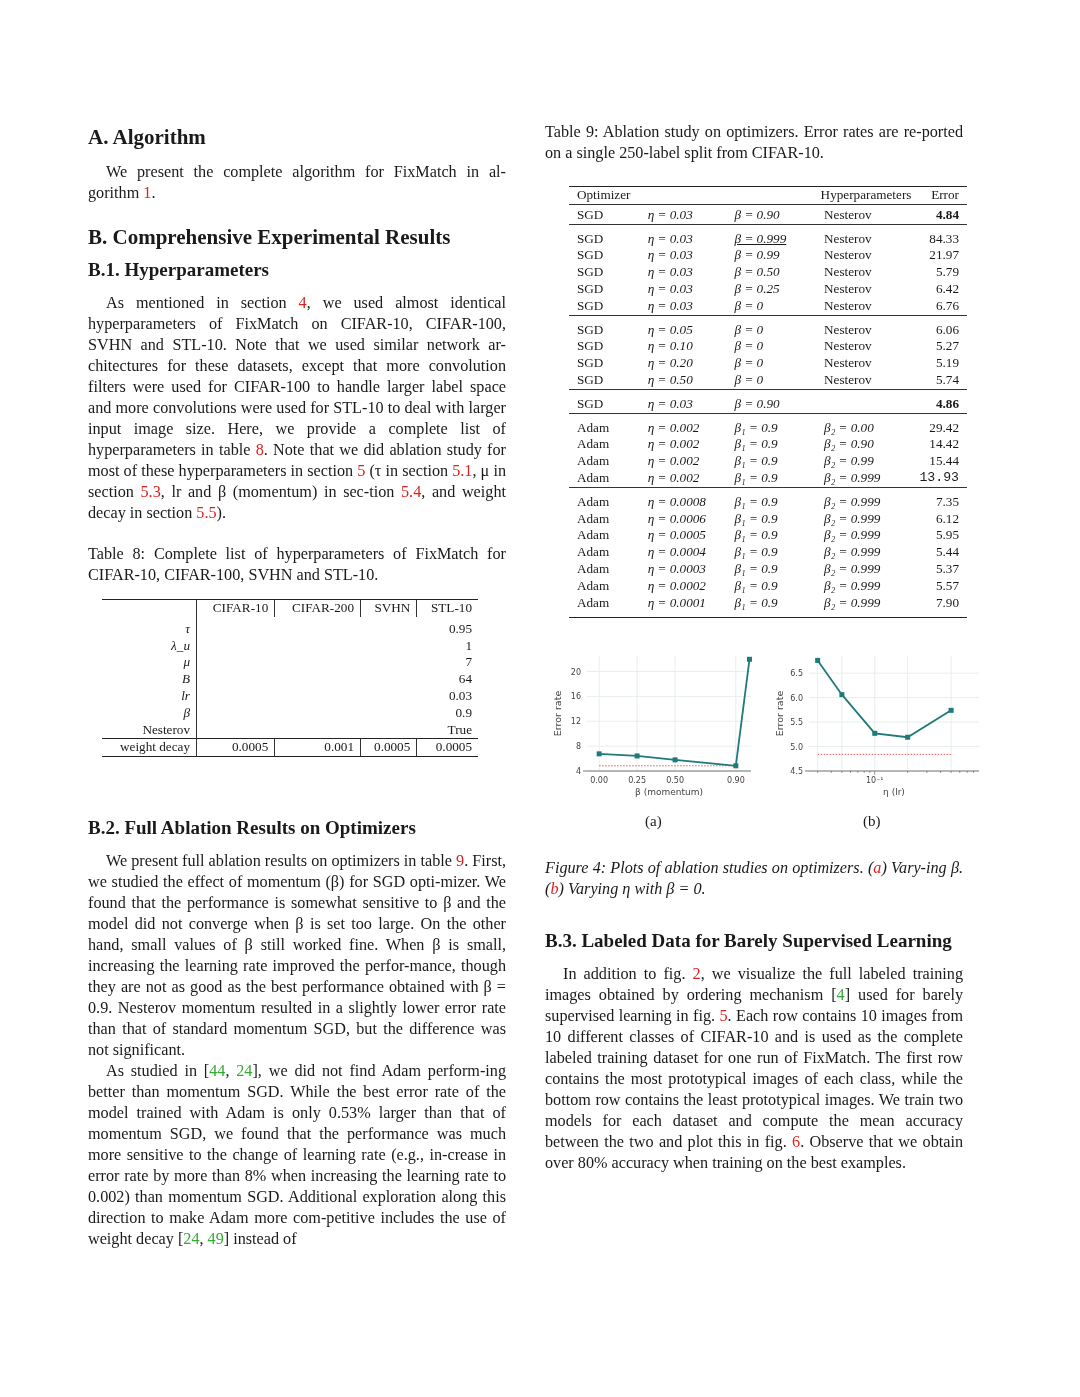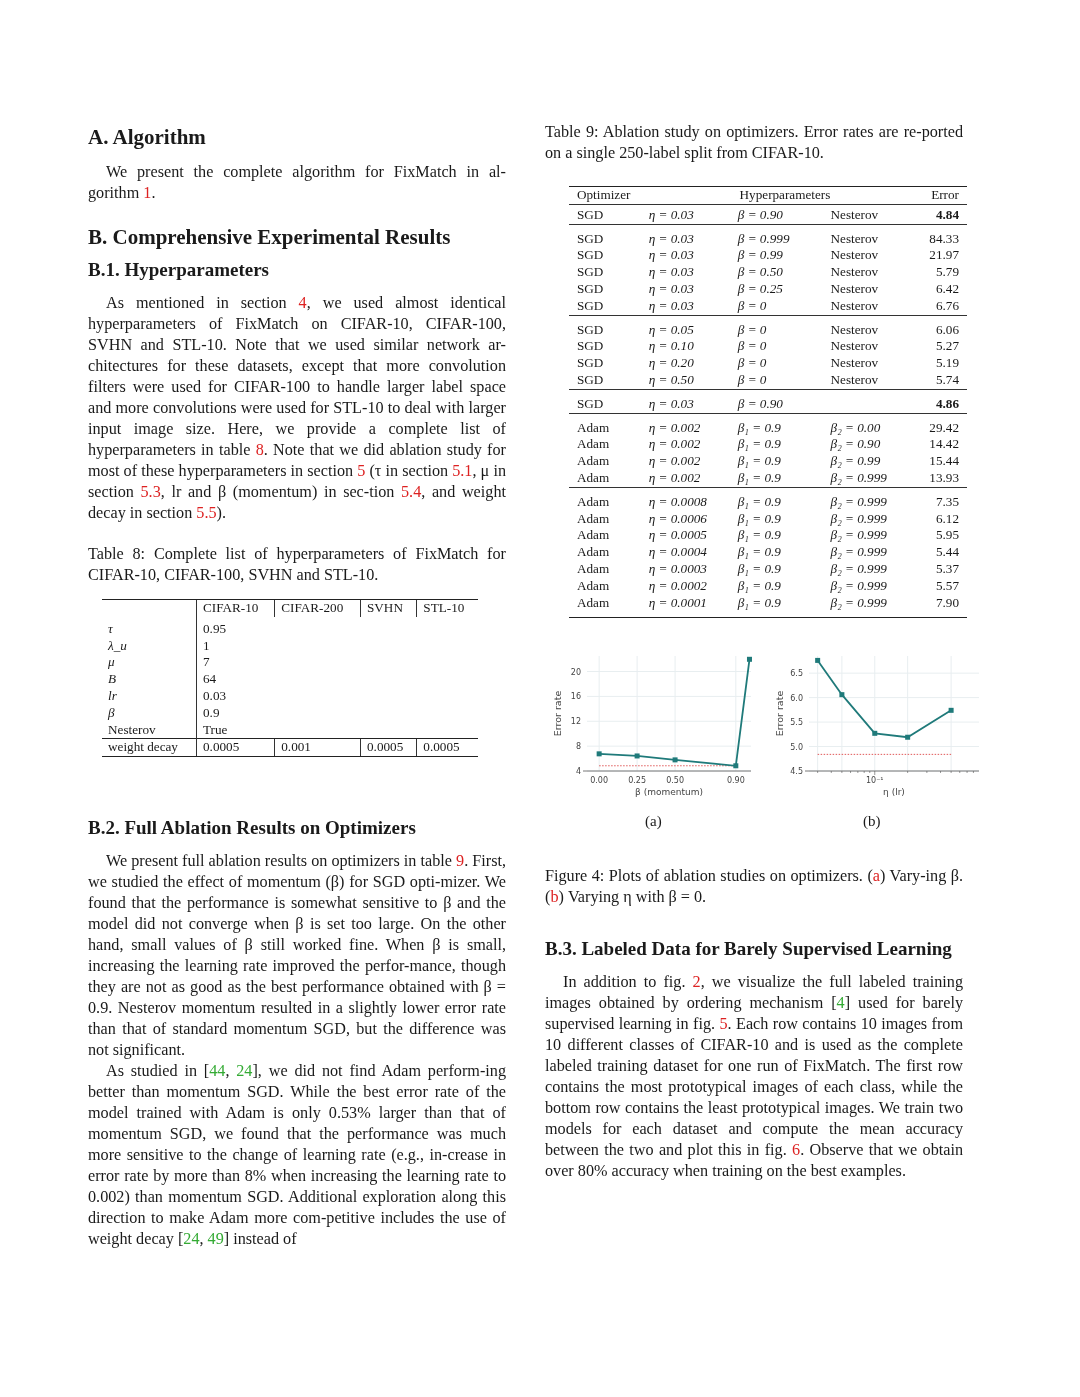--- a/index.html
+++ b/index.html
@@ -13,21 +13,21 @@
   p { margin:0; font-size:16.2px; line-height:21px; text-align:justify; }
   p.ind { text-indent:18px; }
   .ref { color:#d22; }
   .cite { color:#3a3; }
   .m { font-style:italic; }
   .cap { font-size:16.2px; line-height:21px; text-align:justify; margin:0; }
 
   
   table { border-collapse:collapse; font-size:13.2px; }
   #t8 { position:absolute; left:14px; width:376px; }
-  #t8 td, #t8 th { padding:0 6px; text-align:left; font-weight:normal; height:16.8px; line-height:16.8px; }
+  #t8 td, #t8 th { padding:0 6px; text-align:right; font-weight:normal; height:16.8px; line-height:16.8px; }
   #t8 .vl { border-left:1px solid #333; }
   #t8 .top { border-top:1.6px solid #222; }
   #t8 .mid { border-top:1px solid #222; }
   #t8 .bot { border-bottom:1.6px solid #222; }
 
   
   #t9 { position:absolute; left:24px; width:398px; }
   #t9 td, #t9 th { padding:0 4px; height:16.8px; line-height:16.8px; font-weight:normal; text-align:left; white-space:nowrap; }
   #t9 .num { text-align:right; }
   #t9 .bold { font-weight:bold; }
@@ -109,42 +109,42 @@
   <p class="ind"><span>As studied in [</span><span class="cite">44</span><span>, </span><span class="cite">24</span><span>], we did not find Adam perform-ing better than momentum SGD. While the best error rate of the model trained with Adam is only 0.53% larger than that of momentum SGD, we found that the performance was much more sensitive to the change of learning rate (e.g., in-crease in error rate by more than 8% when increasing the learning rate to 0.002) than momentum SGD. Additional exploration along this direction to make Adam more com-petitive includes the use of weight decay [</span><span class="cite">24</span><span>, </span><span class="cite">49</span><span>] instead of</span></p>
 </div>
 
 <div id="right" class="col">
   <p class="cap">Table 9:  Ablation study on optimizers.  Error rates are re-ported on a single 250-label split from CIFAR-10.</p>
   <div style="position:relative; height:462px; margin-top:22px;">
     <table id="t9">
       <thead>
         <tr style="border-top:1.6px solid #222; border-bottom:1px solid #333;">
           <th style="width:64px; padding-left:8px;">Optimizer</th>
-          <th colspan="3" style="text-align:center;">Hyperparameters</th>
+          <th colspan="3" style="text-align:right;">Hyperparameters</th>
           <th class="num" style="padding-right:8px;">Error</th>
         </tr>
       </thead>
       <tbody id="t9-body">
           <tr class="gap">
             <td colspan="5" style="height: 2px;"></td>
           </tr>
           <tr>
             <td style="padding-left: 8px; width: 64px;">SGD</td>
             <td class="m" style="width: 82px;">η = 0.03</td>
             <td class="m" style="width: 86px;">β = 0.90</td>
             <td style="width: 92px;">Nesterov</td>
             <td class="num bold" style="padding-right: 8px;">4.84</td>
           </tr>
           <tr class="gap sep">
             <td colspan="5"></td>
           </tr>
           <tr>
             <td style="padding-left: 8px; width: 64px;">SGD</td>
             <td class="m" style="width: 82px;">η = 0.03</td>
-            <td class="m" style="width: 86px;">β = 0.999</td>
+            <td class="m" style="width: 86px; text-decoration: underline;">β = 0.999</td>
             <td style="width: 92px;">Nesterov</td>
             <td class="num" style="padding-right: 8px;">84.33</td>
           </tr>
           <tr>
             <td style="padding-left: 8px; width: 64px;">SGD</td>
             <td class="m" style="width: 82px;">η = 0.03</td>
             <td class="m" style="width: 86px;">β = 0.99</td>
             <td style="width: 92px;">Nesterov</td>
             <td class="num" style="padding-right: 8px;">21.97</td>
           </tr>
@@ -232,21 +232,21 @@
             <td class="m" style="width: 82px;">η = 0.002</td>
             <td class="m" style="width: 86px;">β₁ = 0.9</td>
             <td class="m" style="width: 92px;">β₂ = 0.99</td>
             <td class="num" style="padding-right: 8px;">15.44</td>
           </tr>
           <tr>
             <td style="padding-left: 8px; width: 64px;">Adam</td>
             <td class="m" style="width: 82px;">η = 0.002</td>
             <td class="m" style="width: 86px;">β₁ = 0.9</td>
             <td class="m" style="width: 92px;">β₂ = 0.999</td>
-            <td class="num" style="padding-right: 8px;">13.93</td>
+            <td class="num" style="padding-right: 8px; font-family: Liberation Mono, monospace;">13.93</td>
           </tr>
           <tr class="gap sep">
             <td colspan="5"></td>
           </tr>
           <tr>
             <td style="padding-left: 8px; width: 64px;">Adam</td>
             <td class="m" style="width: 82px;">η = 0.0008</td>
             <td class="m" style="width: 86px;">β₁ = 0.9</td>
             <td class="m" style="width: 92px;">β₂ = 0.999</td>
             <td class="num" style="padding-right: 8px;">7.35</td>
@@ -371,18 +371,18 @@
         <rect x="52.14922585516617" y="9.90425531914893" width="5" height="5" fill="#1f7a7a"></rect>
         <rect x="76.38248861493602" y="44.15957446808511" width="5" height="5" fill="#1f7a7a"></rect>
         <rect x="109.26497722987206" y="82.81914893617022" width="5" height="5" fill="#1f7a7a"></rect>
         <rect x="142.1474658448081" y="86.73404255319147" width="5" height="5" fill="#1f7a7a"></rect>
         <rect x="185.61575137470587" y="59.81914893617019" width="5" height="5" fill="#1f7a7a"></rect>
       </svg>
     <div class="sublabel" style="left:100px; top:165px;">(a)</div>
     <div class="sublabel" style="left:318px; top:165px;">(b)</div>
   </div>
 
-  <p class="cap" style="margin-top:28px;"><span>Figure 4: Plots of ablation studies on optimizers. (</span><span class="ref">a</span><span>) Vary-ing β. (</span><span class="ref">b</span><span>) Varying η with β = 0.</span></p>
+  <p class="cap" style="margin-top:20px;font-style:italic;"><span>Figure 4: Plots of ablation studies on optimizers. (</span><span class="ref">a</span><span>) Vary-ing β. (</span><span class="ref">b</span><span>) Varying η with β = 0.</span></p>
 
 
   <h2 style="margin-top:28px;">B.3. Labeled Data for Barely Supervised Learning</h2>
   <p class="ind" style="margin-top:10px;"><span>In addition to fig. </span><span class="ref">2</span><span>, we visualize the full labeled training images obtained by ordering mechanism [</span><span class="cite">4</span><span>] used for barely supervised learning in fig. </span><span class="ref">5</span><span>. Each row contains 10 images from 10 different classes of CIFAR-10 and is used as the complete labeled training dataset for one run of FixMatch. The first row contains the most prototypical images of each class, while the bottom row contains the least prototypical images. We train two models for each dataset and compute the mean accuracy between the two and plot this in fig. </span><span class="ref">6</span><span>. Observe that we obtain over 80% accuracy when training on the best examples.</span></p>
 </div>
 
 </body></html>

